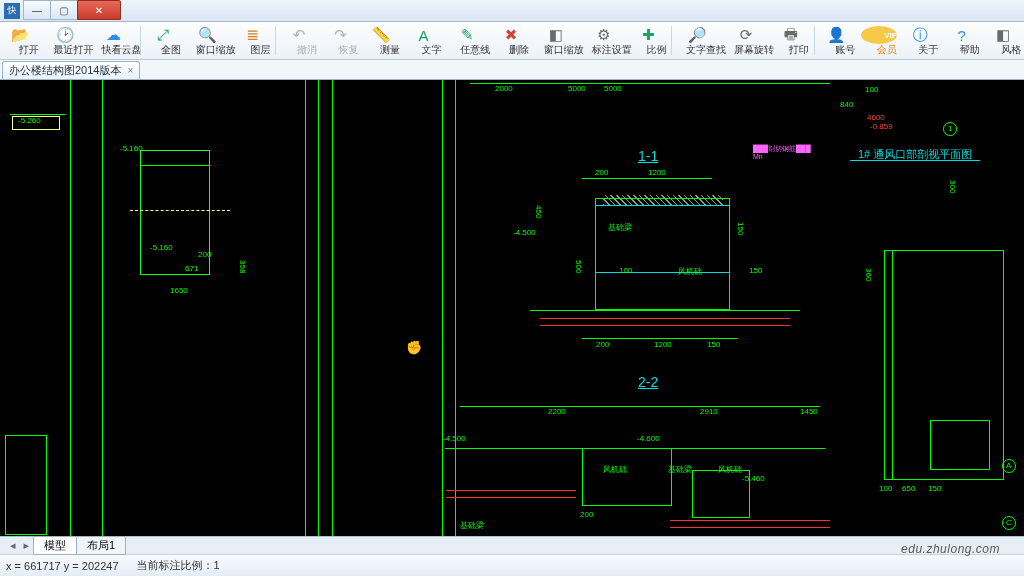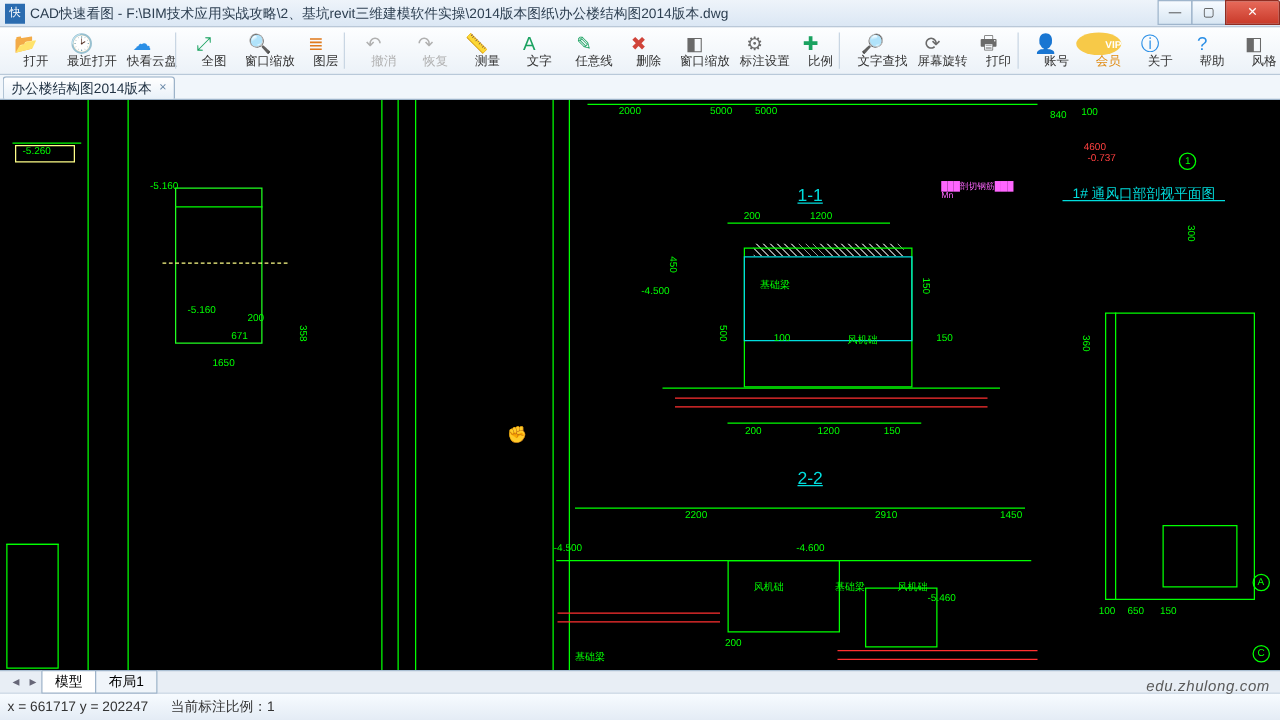--- a/index.html
+++ b/index.html
@@ -43,28 +43,27 @@
     .hatch { background:repeating-linear-gradient(45deg,#999 0 1px,transparent 1px 4px); }
     .grab { color:#fff; font-size:13px; width:18px; height:18px; display:flex; align-items:center; justify-content:center; }
     
     .btabs { height:18px; background:#e8eef5; border-top:1px solid #aabfd3; display:flex; align-items:center; padding-left:6px; font-size:11px; }
     .btab { padding:1px 10px; border:1px solid #9db3c9; background:#fff; margin-right:-1px; }
     .btab.inactive { background:#f0f5fa; }
     .btabs .arrow { color:#667; padding:0 4px; }
     
     .status { height:22px; background:linear-gradient(#f7fbff,#e4ecf5); display:flex; align-items:center; font-size:11px; color:#333; padding:0 6px; border-top:1px solid #c3d2e1; }
     .status .blk { margin-right:18px; }
-    .watermark { position:absolute; bottom:20px; right:8px; color:#5a5a5a; font-size:12px; font-style:italic; pointer-events:none; letter-spacing:0.5px;text-align:center;}
+    .watermark { position:absolute; bottom:20px; right:24px; color:#5a5a5a; font-size:12px; font-style:italic; pointer-events:none; letter-spacing:0.5px;text-align:center;}
   </style>
 </head>
 <body>
 
 <div class="titlebar">
   <div class="icon">快</div>
-  <div class="title">CAD快速看图 - F:\BIM技术应用实战攻略\2、基坑revit三维建模软件实操\2014版本图纸\办公楼结构图2014版本.dwg</div>
   <div class="winbtns">
     <div class="winbtn">—</div>
     <div class="winbtn">▢</div>
     <div class="winbtn close">✕</div>
   </div>
 </div>
 
 <div class="toolbar" id="toolbar">
     <div class="tbtn">
       <div class="ic" style="color: rgb(43, 143, 230);">📂</div>
@@ -221,24 +220,24 @@
   <div class="dimg" style="left:736px;top:142px;writing-mode:vertical-rl">150</div>
   <div class="dimg" style="left:749px;top:186px;">150</div>
   <div class="lbl" style="left:678px;top:186px;">风机础</div>
   <div class="lbl" style="left:608px;top:142px;">基础梁</div>
   <div class="dimg" style="left:596px;top:260px;">200</div>
   <div class="dimg" style="left:654px;top:260px;">1200</div>
   <div class="dimg" style="left:707px;top:260px;">150</div>
   <div class="hline" style="left:582px;top:258px;width:155px;"></div>
 
   <div class="txt-r" style="left:867px;top:33px;">4600</div>
-  <div class="txt-r" style="left:870px;top:42px;">-0.737</div>
+  <div class="txt-r" style="left:870px;top:42px;">-0.859</div>
   <div class="txt-p" style="left:753px;top:64px;font-size:7px;">███剖切钢筋███</div>
   <div class="txt-p" style="left:753px;top:73px;font-size:7px;">Mn</div>
-  <div class="dimg" style="left:840px;top:7px;">840</div>
+  <div class="dimg" style="left:840px;top:20px;">840</div>
   <div class="dimg" style="left:865px;top:5px;">100</div>
   <div class="circ" style="left:943px;top:42px;width:14px;height:14px;"></div>
   <div class="lbl" style="left:948px;top:44px;">1</div>
 
   <div class="txt-c" style="left:858px;top:67px;font-size:11px;">1# 通风口部剖视平面图</div>
   <div class="hline" style="left:850px;top:80px;width:130px;background:#00dddd;"></div>
 
   <div class="box" style="left:884px;top:170px;width:120px;height:230px;"></div>
   <div class="vline" style="left:892px;top:170px;height:230px;"></div>
   <div class="box" style="left:930px;top:340px;width:60px;height:50px;"></div>

